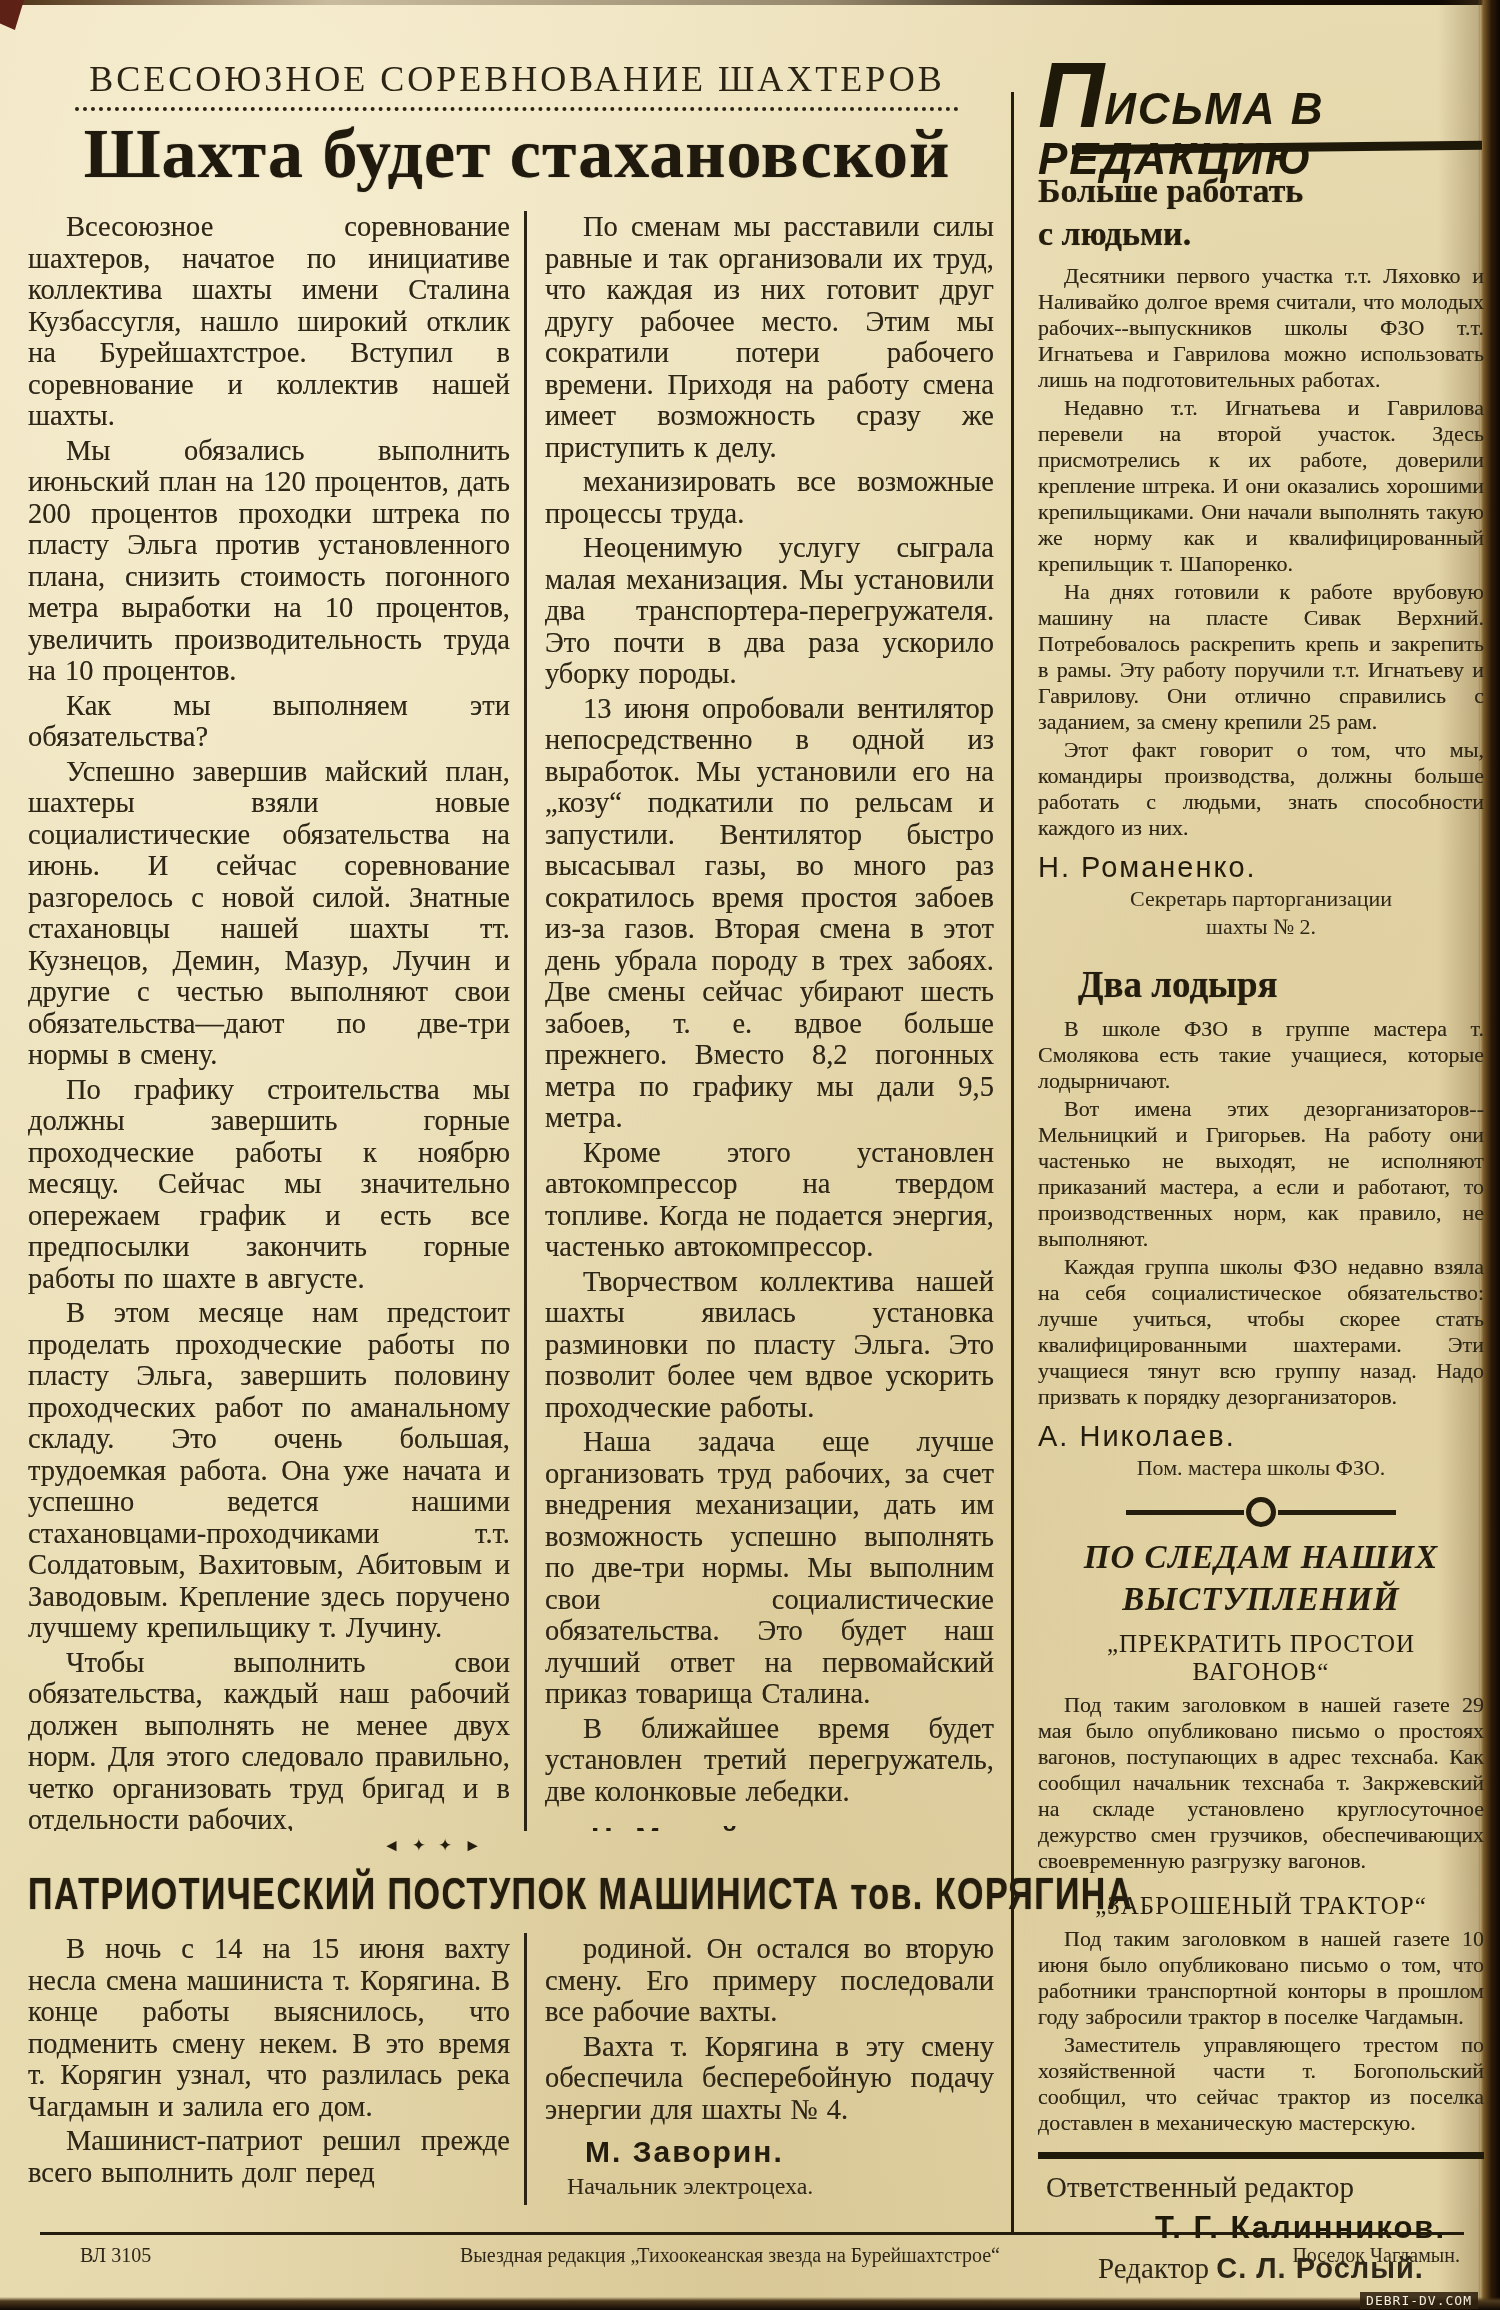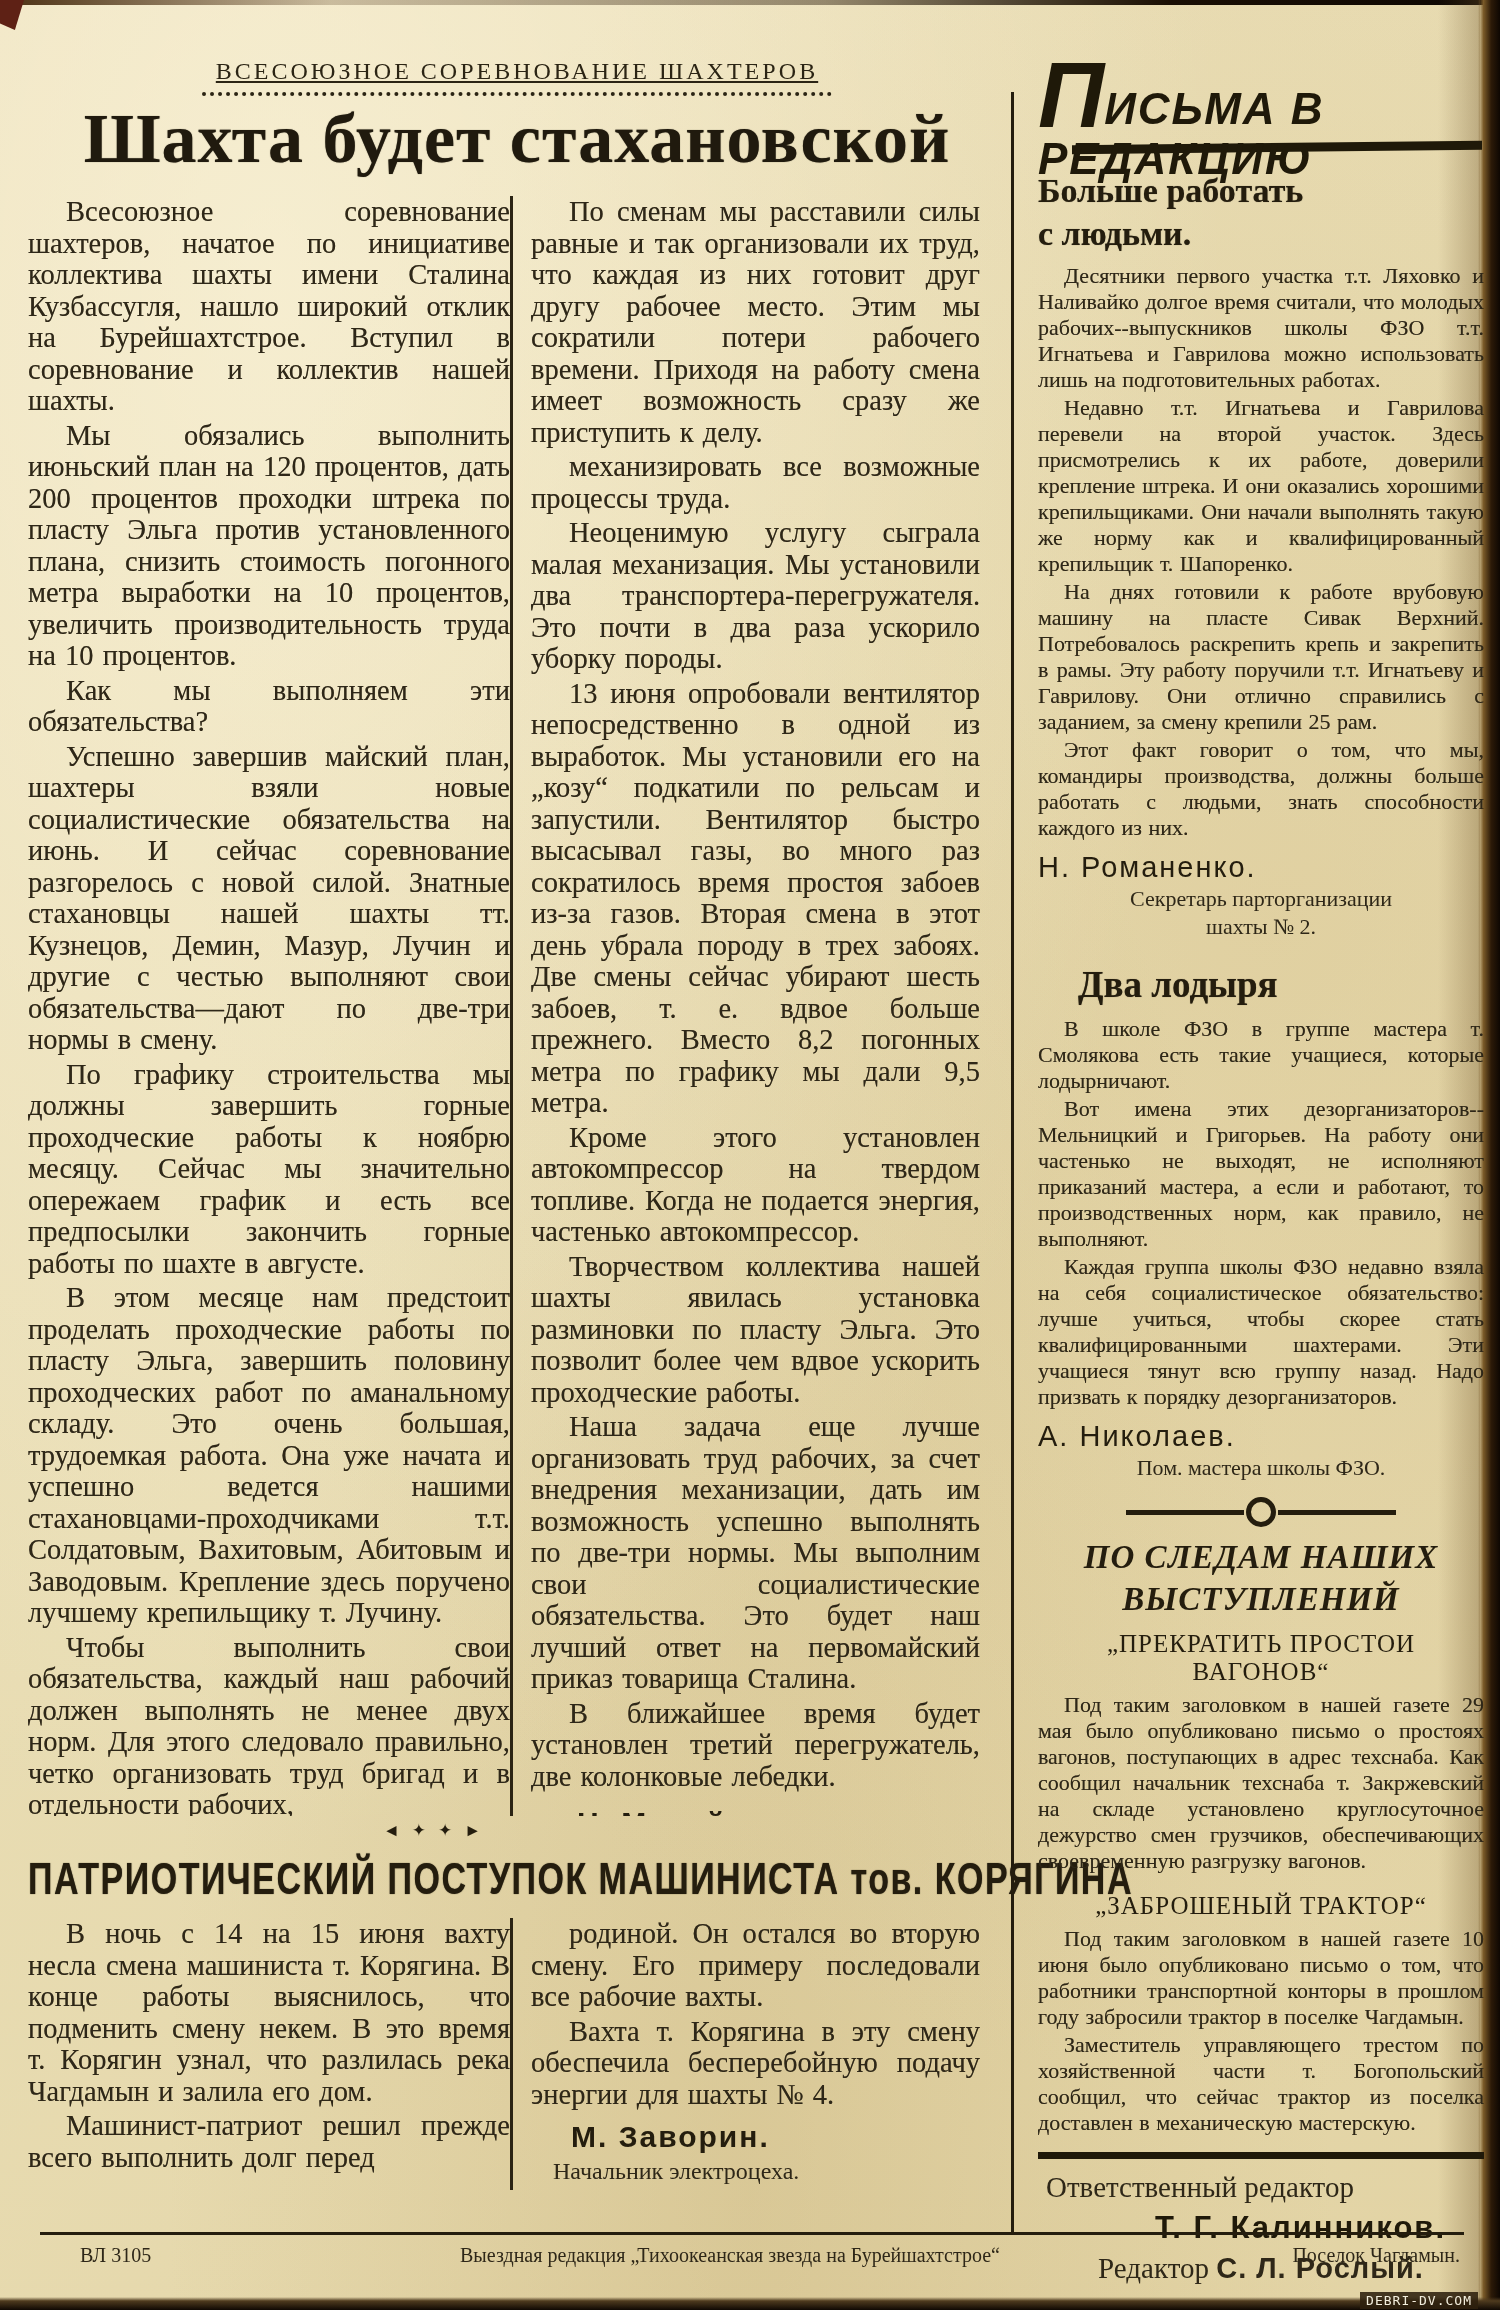--- a/index.html
+++ b/index.html
@@ -22,29 +22,29 @@
   .edge-right-shade { position:absolute; top:0; right:20px; width:42px; height:100%;
                 background:linear-gradient(90deg, rgba(120,92,48,0), rgba(110,84,42,.35)); }
   .edge-bottom{ position:absolute; bottom:0; left:0; width:100%; height:13px;
                 background:linear-gradient(0deg,#0f0803 0%, #4e3a1e 70%, rgba(78,58,30,0) 100%); }
   .corner-mark{ position:absolute; top:0; left:0; width:24px; height:30px; background:#5e2115;
                 clip-path:polygon(0 0,100% 0,62% 100%,0 78%); }
 
   
   .main-area { position:absolute; left:28px; top:58px; width:978px; }
   .kicker-row { text-align:center; }
-  .kicker { display:inline-block; font-size:24px; letter-spacing:3px; color:#2b2414;
-            border-bottom:4px dotted #2b2414; padding:0 14px 7px 14px;text-decoration:underline; }
+  .kicker { display:inline-block; font-size:36px; letter-spacing:3px; color:#2b2414;
+            border-bottom:4px dotted #2b2414; padding:0 14px 7px 14px; }
   .headline { text-align:center; font-weight:bold; font-size:70px; line-height:1.06;
               margin-top:6px; color:#201a0e; letter-spacing:1px;
               text-shadow:0 0 1px rgba(32,26,14,.6); }
 
   .columns { display:flex; margin-top:20px; }
   .main-cols { height:1620px; overflow:hidden; }
-  .col-a { width:482px; border-right:3px solid #2b2414; }
+  .col-a { width:482px; padding-right:14px; border-right:3px solid #2b2414; }
   .col-b { width:449px; padding-left:18px; }
   .para { font-size:28.5px; line-height:31.5px; text-align:justify; text-indent:38px;
           margin:0 0 3px 0; word-spacing:2px; text-shadow:0 0 .5px rgba(40,32,12,.45); }
 
   .sig-block { margin:14px 0 0 46px; }
   .sig-name { font-family:"Liberation Sans","DejaVu Sans",sans-serif; font-weight:bold;
               font-size:30px; letter-spacing:2px; color:#241d0e; }
   .sig-role { font-size:24px; margin:4px 0 0 -18px; }
 
   .ornament-row { text-align:center; width:700px; margin:4px auto 0 60px;

